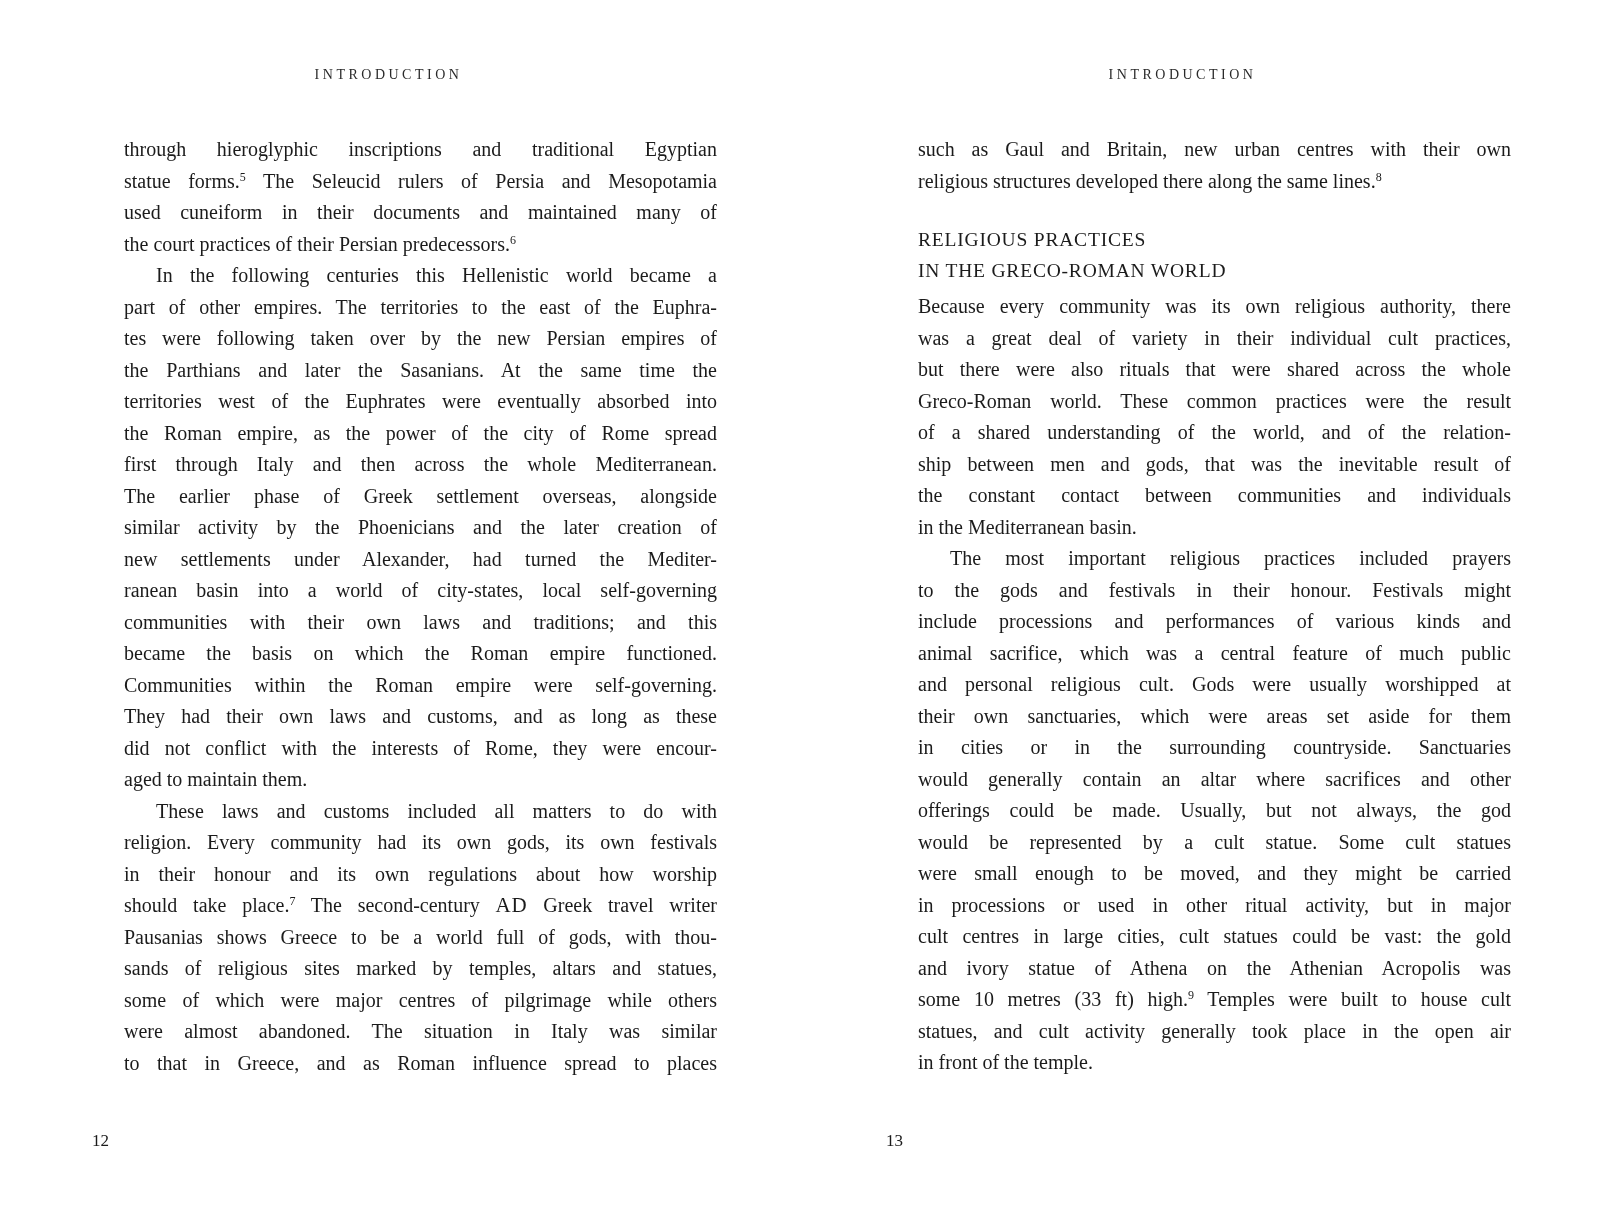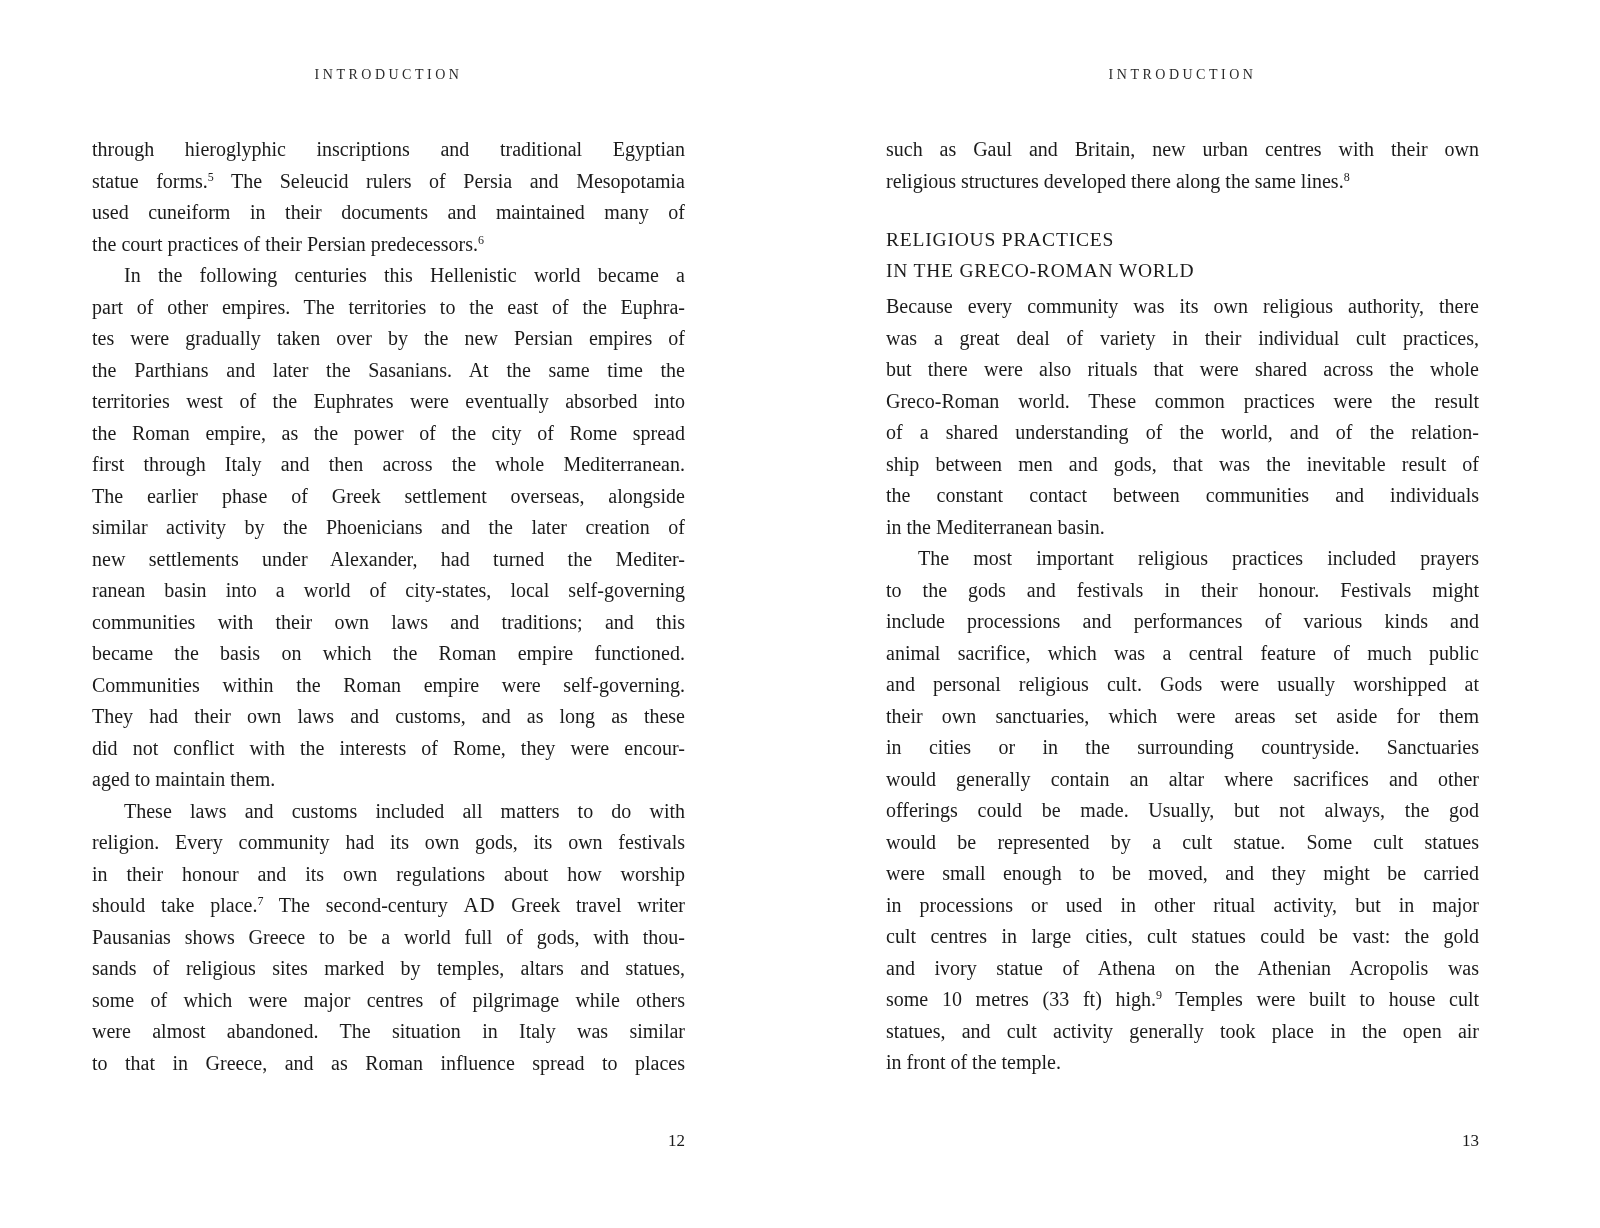--- a/index.html
+++ b/index.html
@@ -27,20 +27,21 @@
     font-size: 14px;
     letter-spacing: 3.5px;
     text-align: center;
     color: #2a2a2a;
   }
   .textblock {
     position: absolute;
     font-size: 20px;
     line-height: 31.5px;
     color: #1b1b1b;
+    margin-left: 32px;
   }
   .page-left .running-head,
   .page-left .textblock,
   .page-left .pagenum { left: 92px; width: 593px; }
   .page-right .running-head,
   .page-right .textblock,
   .page-right .pagenum { left: 86px; width: 593px; }
   .page-left .textblock { top: 134px; }
   .page-right .textblock { top: 134px; }
   .line {
@@ -70,42 +71,42 @@
     letter-spacing: 0;
   }
   .sc {
     font-size: 21px;
     letter-spacing: 0.8px;
   }
   .pagenum {
     position: absolute;
     top: 1131px;
     font-size: 17px;
-    text-align: right;
+    text-align: left;
     color: #1b1b1b;
   }
 </style>
 </head>
 <body>
 
 <div class="spread">
 
   <section class="page page-left">
     <header class="running-head">INTRODUCTION</header>
     <div class="textblock">
         <div class="paragraph">
           <div class="line">through hieroglyphic inscriptions and traditional Egyptian</div>
           <div class="line">statue forms.<sup class="fnref">5</sup> The Seleucid rulers of Persia and Mesopotamia</div>
           <div class="line">used cuneiform in their documents and maintained many of</div>
           <div class="line ragged">the court practices of their Persian predecessors.<sup class="fnref">6</sup></div>
         </div>
         <div class="paragraph">
           <div class="line indent">In the following centuries this Hellenistic world became a</div>
           <div class="line">part of other empires. The territories to the east of the Euphra-</div>
-          <div class="line">tes were gradually taken over by the new Persian empires of</div>
+          <div class="line">tes were following taken over by the new Persian empires of</div>
           <div class="line">the Parthians and later the Sasanians. At the same time the</div>
           <div class="line">territories west of the Euphrates were eventually absorbed into</div>
           <div class="line">the Roman empire, as the power of the city of Rome spread</div>
           <div class="line">first through Italy and then across the whole Mediterranean.</div>
           <div class="line">The earlier phase of Greek settlement overseas, alongside</div>
           <div class="line">similar activity by the Phoenicians and the later creation of</div>
           <div class="line">new settlements under Alexander, had turned the Mediter-</div>
           <div class="line">ranean basin into a world of city-states, local self-governing</div>
           <div class="line">communities with their own laws and traditions; and this</div>
           <div class="line">became the basis on which the Roman empire functioned.</div>

